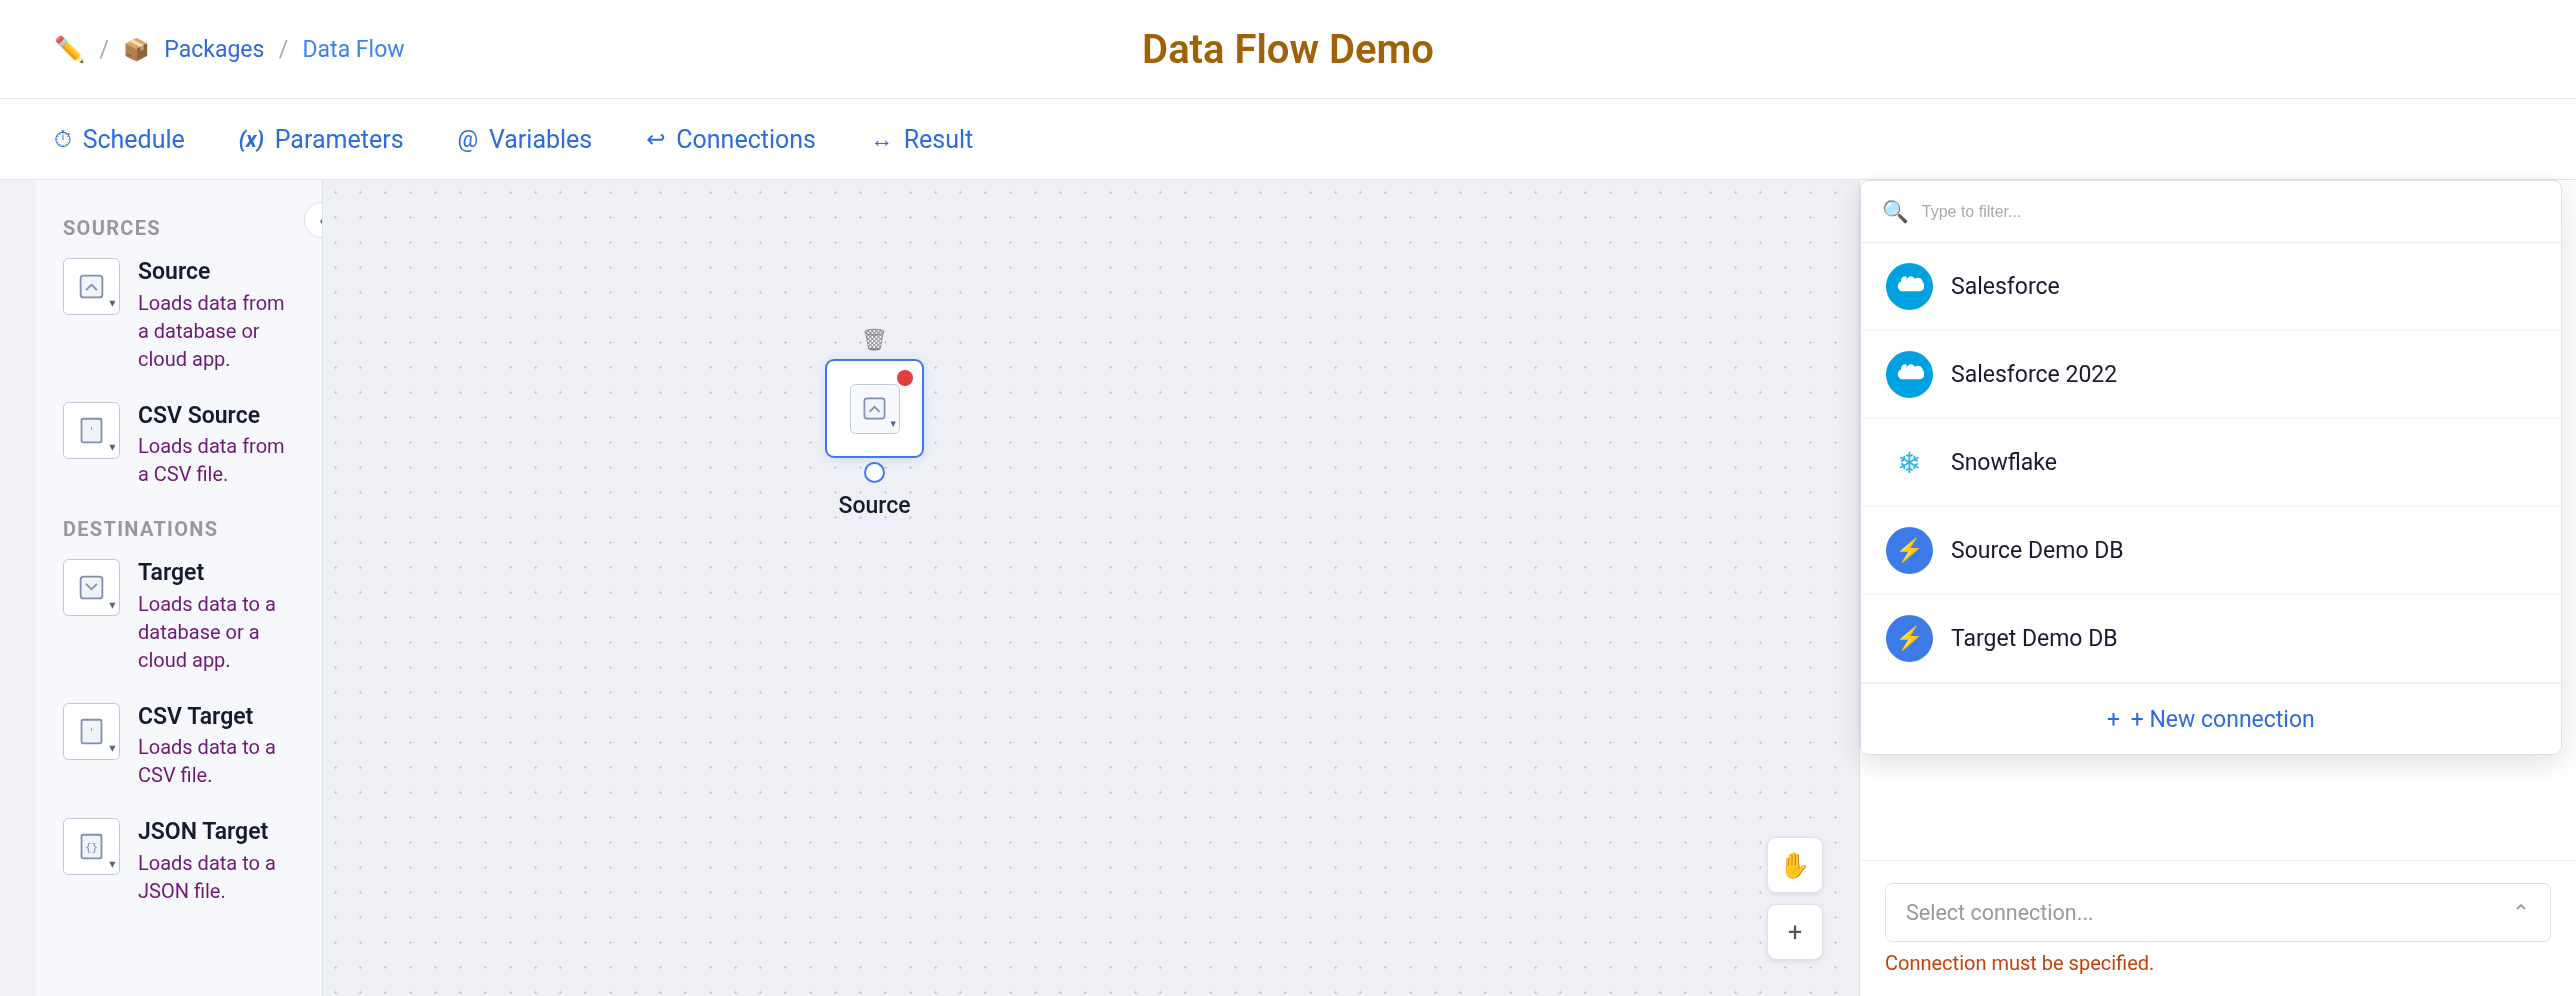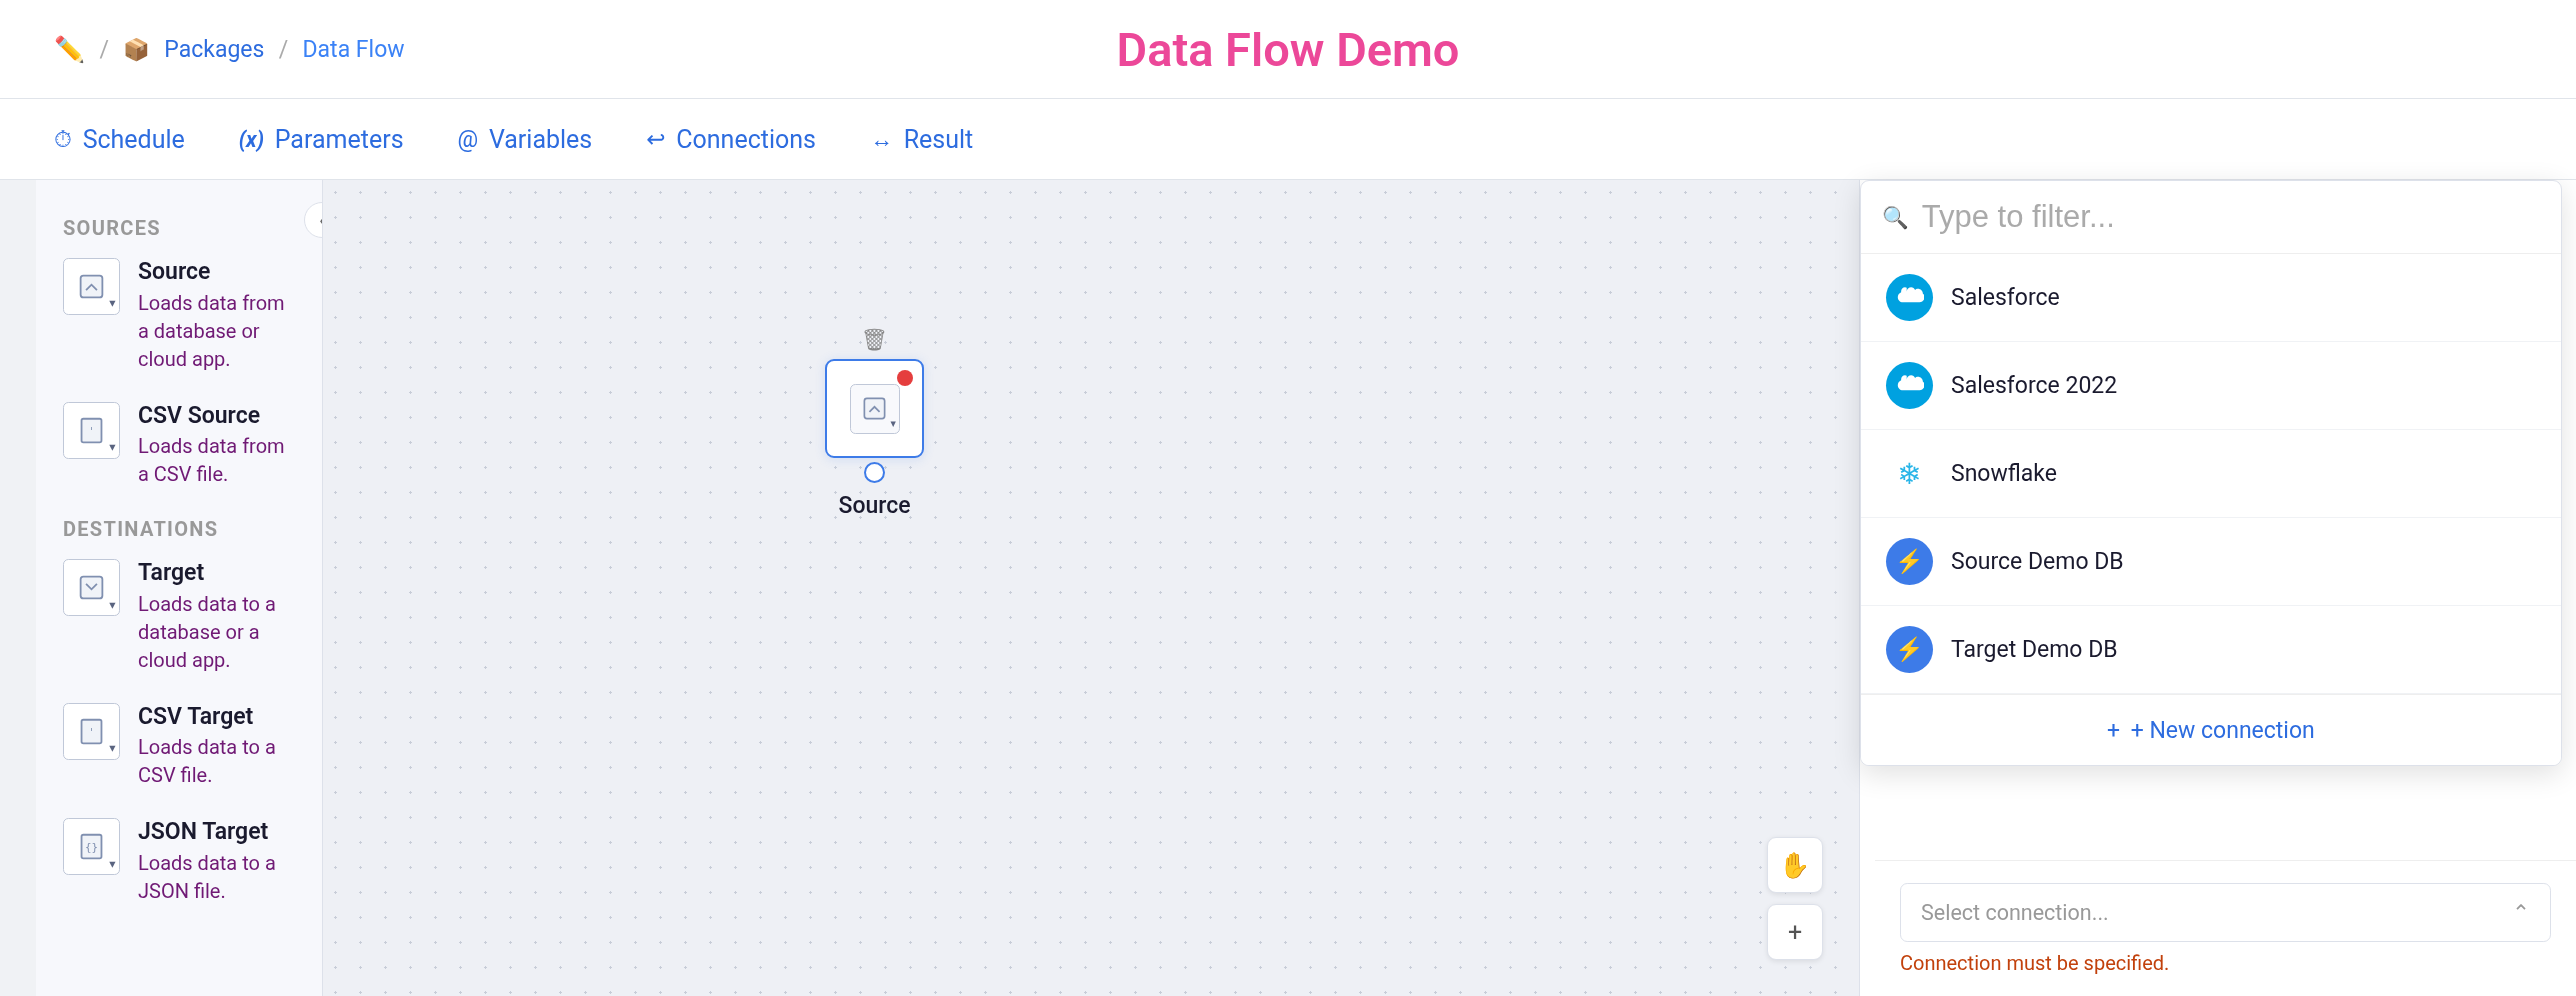--- a/index.html
+++ b/index.html
@@ -29,23 +29,23 @@
       color: #555;
       font-size: 23px;
     }
     .breadcrumb-sep {
       color: #aaa;
     }
     .header-title {
       position: absolute;
       left: 50%;
       transform: translateX(-50%);
-      font-size: 47px;
+      font-size: 40px;
       font-weight: 600;
-      color: #ec4899;
+      color: #a16207;
     }
 
     
     .toolbar {
       background: #fff;
       display: flex;
       align-items: center;
       padding: 0 54px;
       height: 81px;
       border-bottom: 0.9px solid #e0e4ea;
@@ -281,21 +281,21 @@
     .dropdown-search {
       display: flex;
       align-items: center;
       padding: 18px 21.5px;
       border-bottom: 0.9px solid #eee;
       gap: 12.5px;
     }
     .dropdown-search input {
       border: none;
       outline: none;
-      font-size: 31px;
+      font-size: 16px;
       color: #333;
       width: 100%;
       background: transparent;
     }
     .dropdown-search input::placeholder {
       color: #aaa;
     }
     .search-icon-small {
       color: #aaa;
       font-size: 21.5px;
@@ -332,21 +332,21 @@
       font-size: 23px;
       cursor: pointer;
       border-top: 0.9px solid #eee;
       background: #fff;
     }
 
     
     .connection-selector {
       position: absolute;
       bottom: 0;
-      left: 15px;
+      left: 0;
       right: 0;
       padding: 21.5px 25px;
       border-top: 0.9px solid #eee;
     }
     .connection-select-box {
       display: flex;
       align-items: center;
       justify-content: space-between;
       border: 0.9px solid #dde1ea;
       border-radius: 7.2px;

